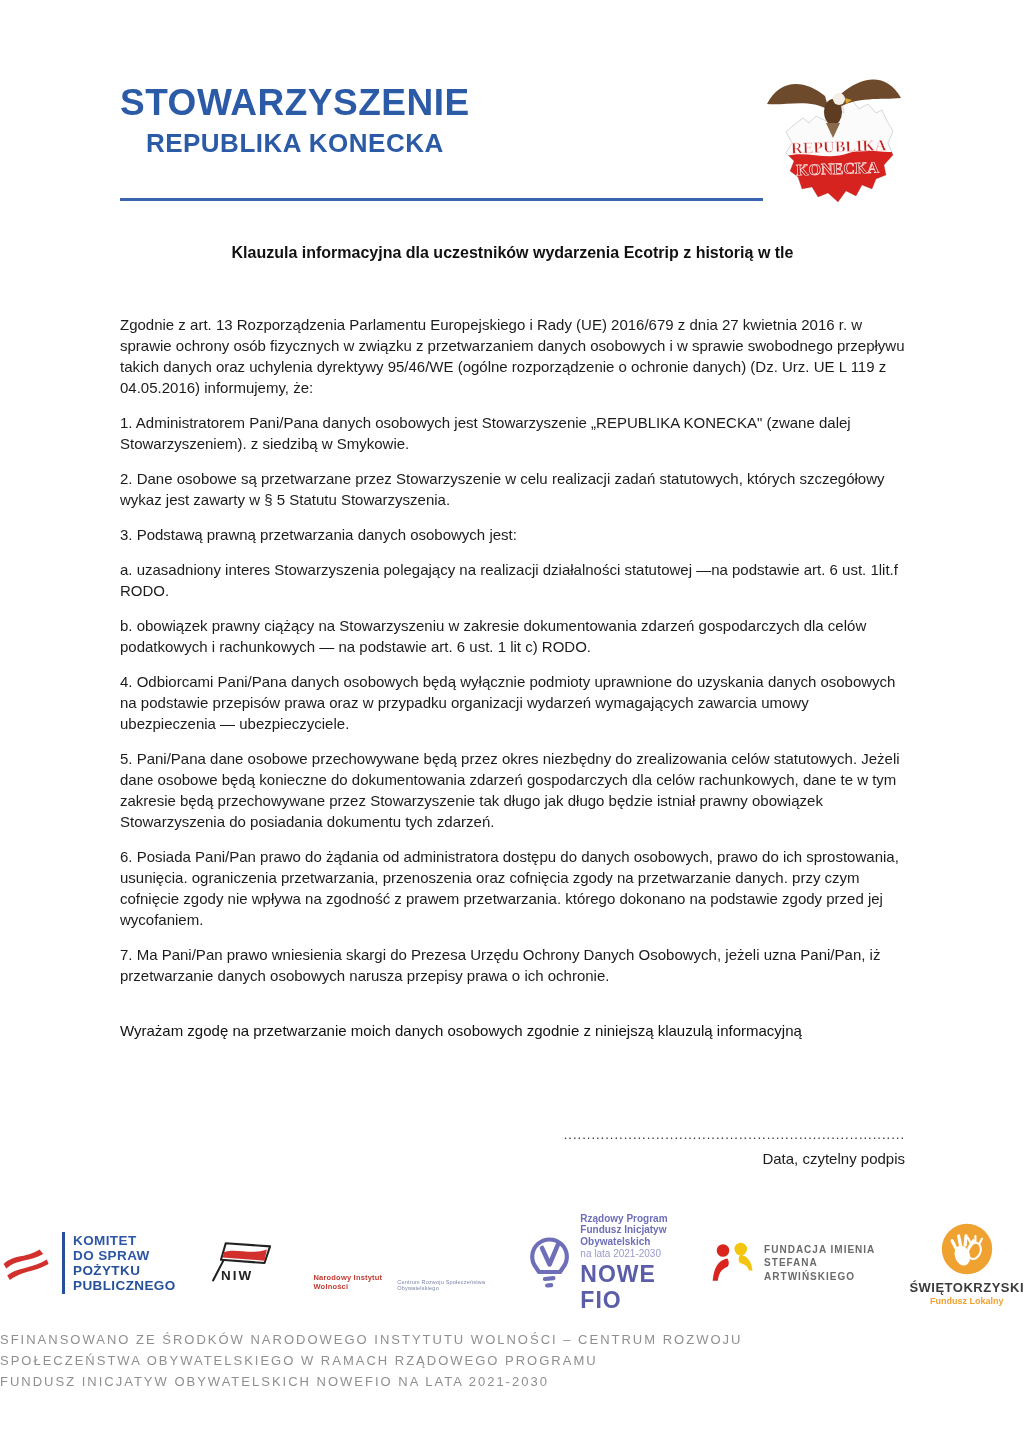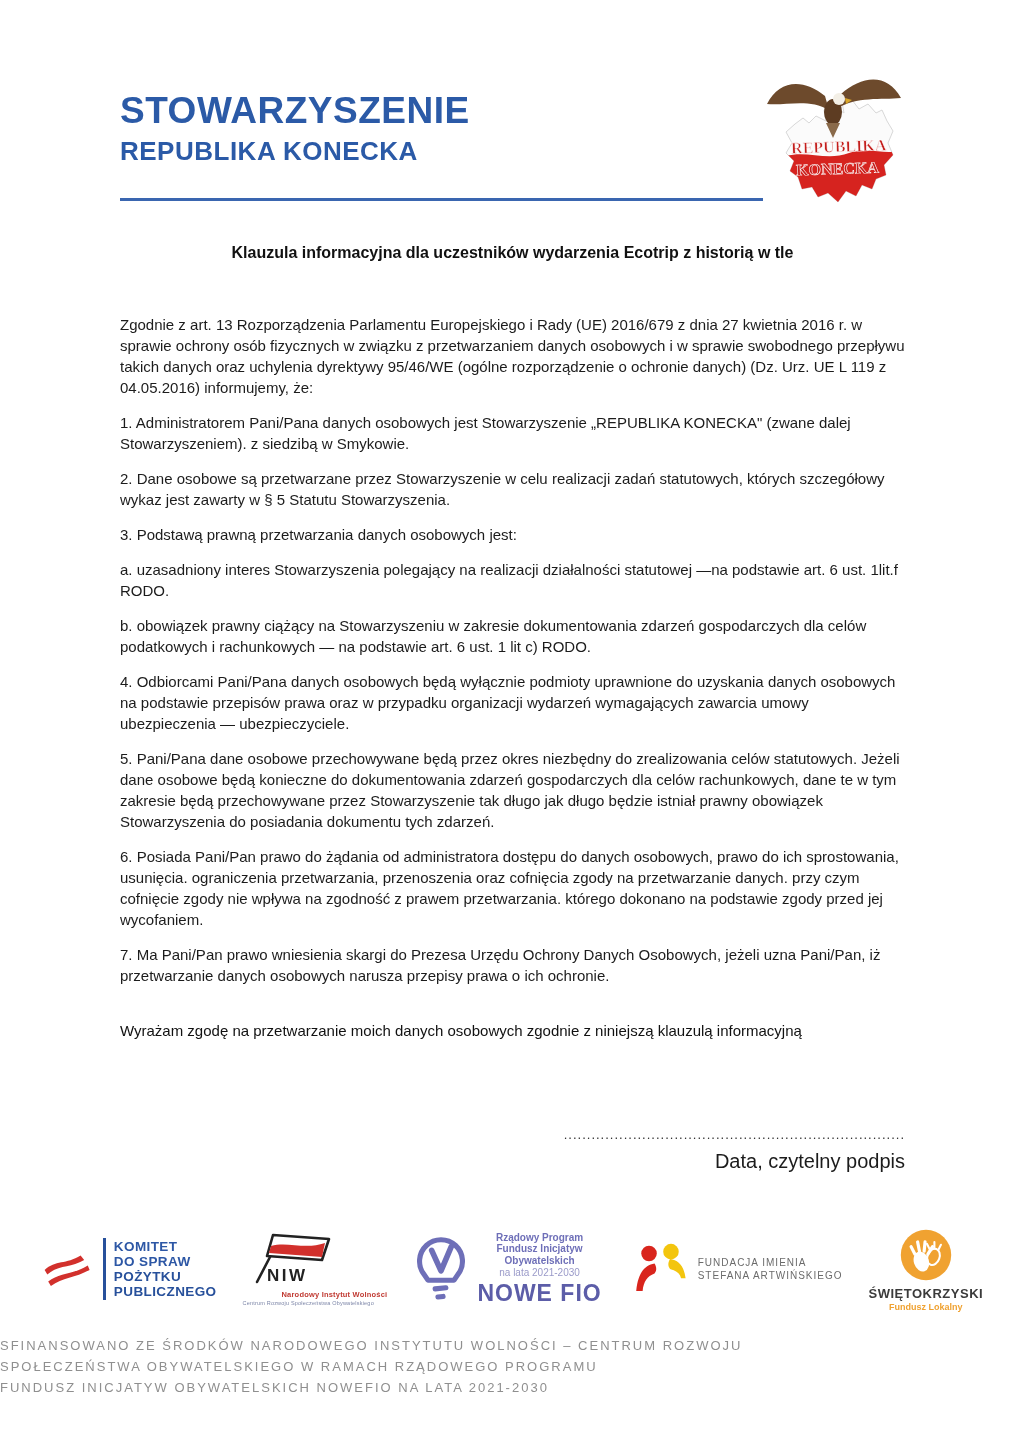--- a/index.html
+++ b/index.html
@@ -7,61 +7,61 @@
     position:relative;
     width:1024px;height:1448px;
     margin:0 auto;
     background:#ffffff;
     font-family:"Liberation Sans", sans-serif;
     color:#1c1c1c;
     overflow:hidden;
   }
   
   .header{position:relative;height:230px;}
-  .org{position:absolute;left:120px;top:92px;line-height:1;}
+  .org{position:absolute;left:120px;top:84px;line-height:1;text-align:center;}
   .org-line1{font-size:37px;font-weight:800;color:#2b5aa7;letter-spacing:.5px;}
   .org-line2{font-size:26px;font-weight:800;color:#2b5aa7;letter-spacing:.5px;margin-top:9px;}
   .header-rule{position:absolute;left:120px;top:198px;width:643px;height:3px;background:#3a66b0;}
   .club-logo{position:absolute;left:763px;top:60px;width:142px;height:148px;}
   
   .content{padding:14px 119px 0 120px;}
   .doc-title{
     text-align:center;font-size:16px;font-weight:700;color:#111;
     margin:0 0 52px 0;
   }
   .para{font-size:15px;line-height:21px;margin:0 0 14px 0;color:#1c1c1c;}
   .consent{font-size:15px;line-height:21px;font-weight:400;color:#111;margin:34px 0 0 0;}
   .signature{margin-top:86px;text-align:right;}
   .sig-line{font-size:13px;letter-spacing:1px;color:#333;white-space:nowrap;}
-  .sig-label{font-size:20px;color:#1c1c1c;margin-top:8px;}
+  .sig-label{font-size:15px;color:#1c1c1c;margin-top:8px;}
   
   .logos-row{
     margin-top:46px;
     display:flex;align-items:center;justify-content:center;
     gap:26px;height:100px;
   }
   .logo-item{display:flex;align-items:center;}
   
   .komitet{gap:8px;}
   .komitet-divider{width:3px;height:62px;background:#27509b;}
   .komitet-text{display:flex;flex-direction:column;line-height:1.12;}
   .komitet-l{font-size:13.5px;color:#2d57a5;font-weight:600;letter-spacing:.4px;}
   .komitet-b{font-size:13.5px;color:#27509b;font-weight:800;letter-spacing:.4px;}
   
-  .niw{flex-direction:column;align-items:flex-start;}
+  .niw{flex-direction:row;align-items:flex-end;}
   .niw-sub1{font-size:7.5px;font-weight:700;color:#c03a32;margin-top:2px;letter-spacing:.2px;padding-left:39px;}
   .niw-sub2{font-size:5.5px;color:#7d86a8;margin-top:1px;letter-spacing:.2px;}
   
   .nowefio{gap:8px;}
-  .fio-text{display:flex;flex-direction:column;line-height:1.15;align-items:center;}
+  .fio-text{display:flex;flex-direction:column;line-height:1.15;}
   .fio-l{font-size:10px;font-weight:700;color:#6e6fb8;}
   .fio-years{font-size:10px;color:#9a9ac9;margin-top:1px;}
   .fio-name{font-size:23px;font-weight:700;color:#5c5da8;letter-spacing:1px;margin-top:1px;}
   
-  .fundacja{gap:6px;}
+  .fundacja{gap:6px;font-weight:bold;}
   .fund-text{display:flex;flex-direction:column;line-height:1.35;}
   .fund-l{font-size:10px;color:#6b6b6b;letter-spacing:1px;}
   
   .swieto{flex-direction:column;align-items:center;}
   .swieto-name{font-size:13px;font-weight:800;color:#3b3b3b;letter-spacing:.5px;margin-top:3px;}
   .swieto-sub{font-size:9px;font-weight:700;color:#f0a231;margin-top:1px;}
   
   .funding{margin-top:16px;text-align:left;}
   .funding-line{
     font-size:13px;color:#8f8f8f;letter-spacing:2px;

